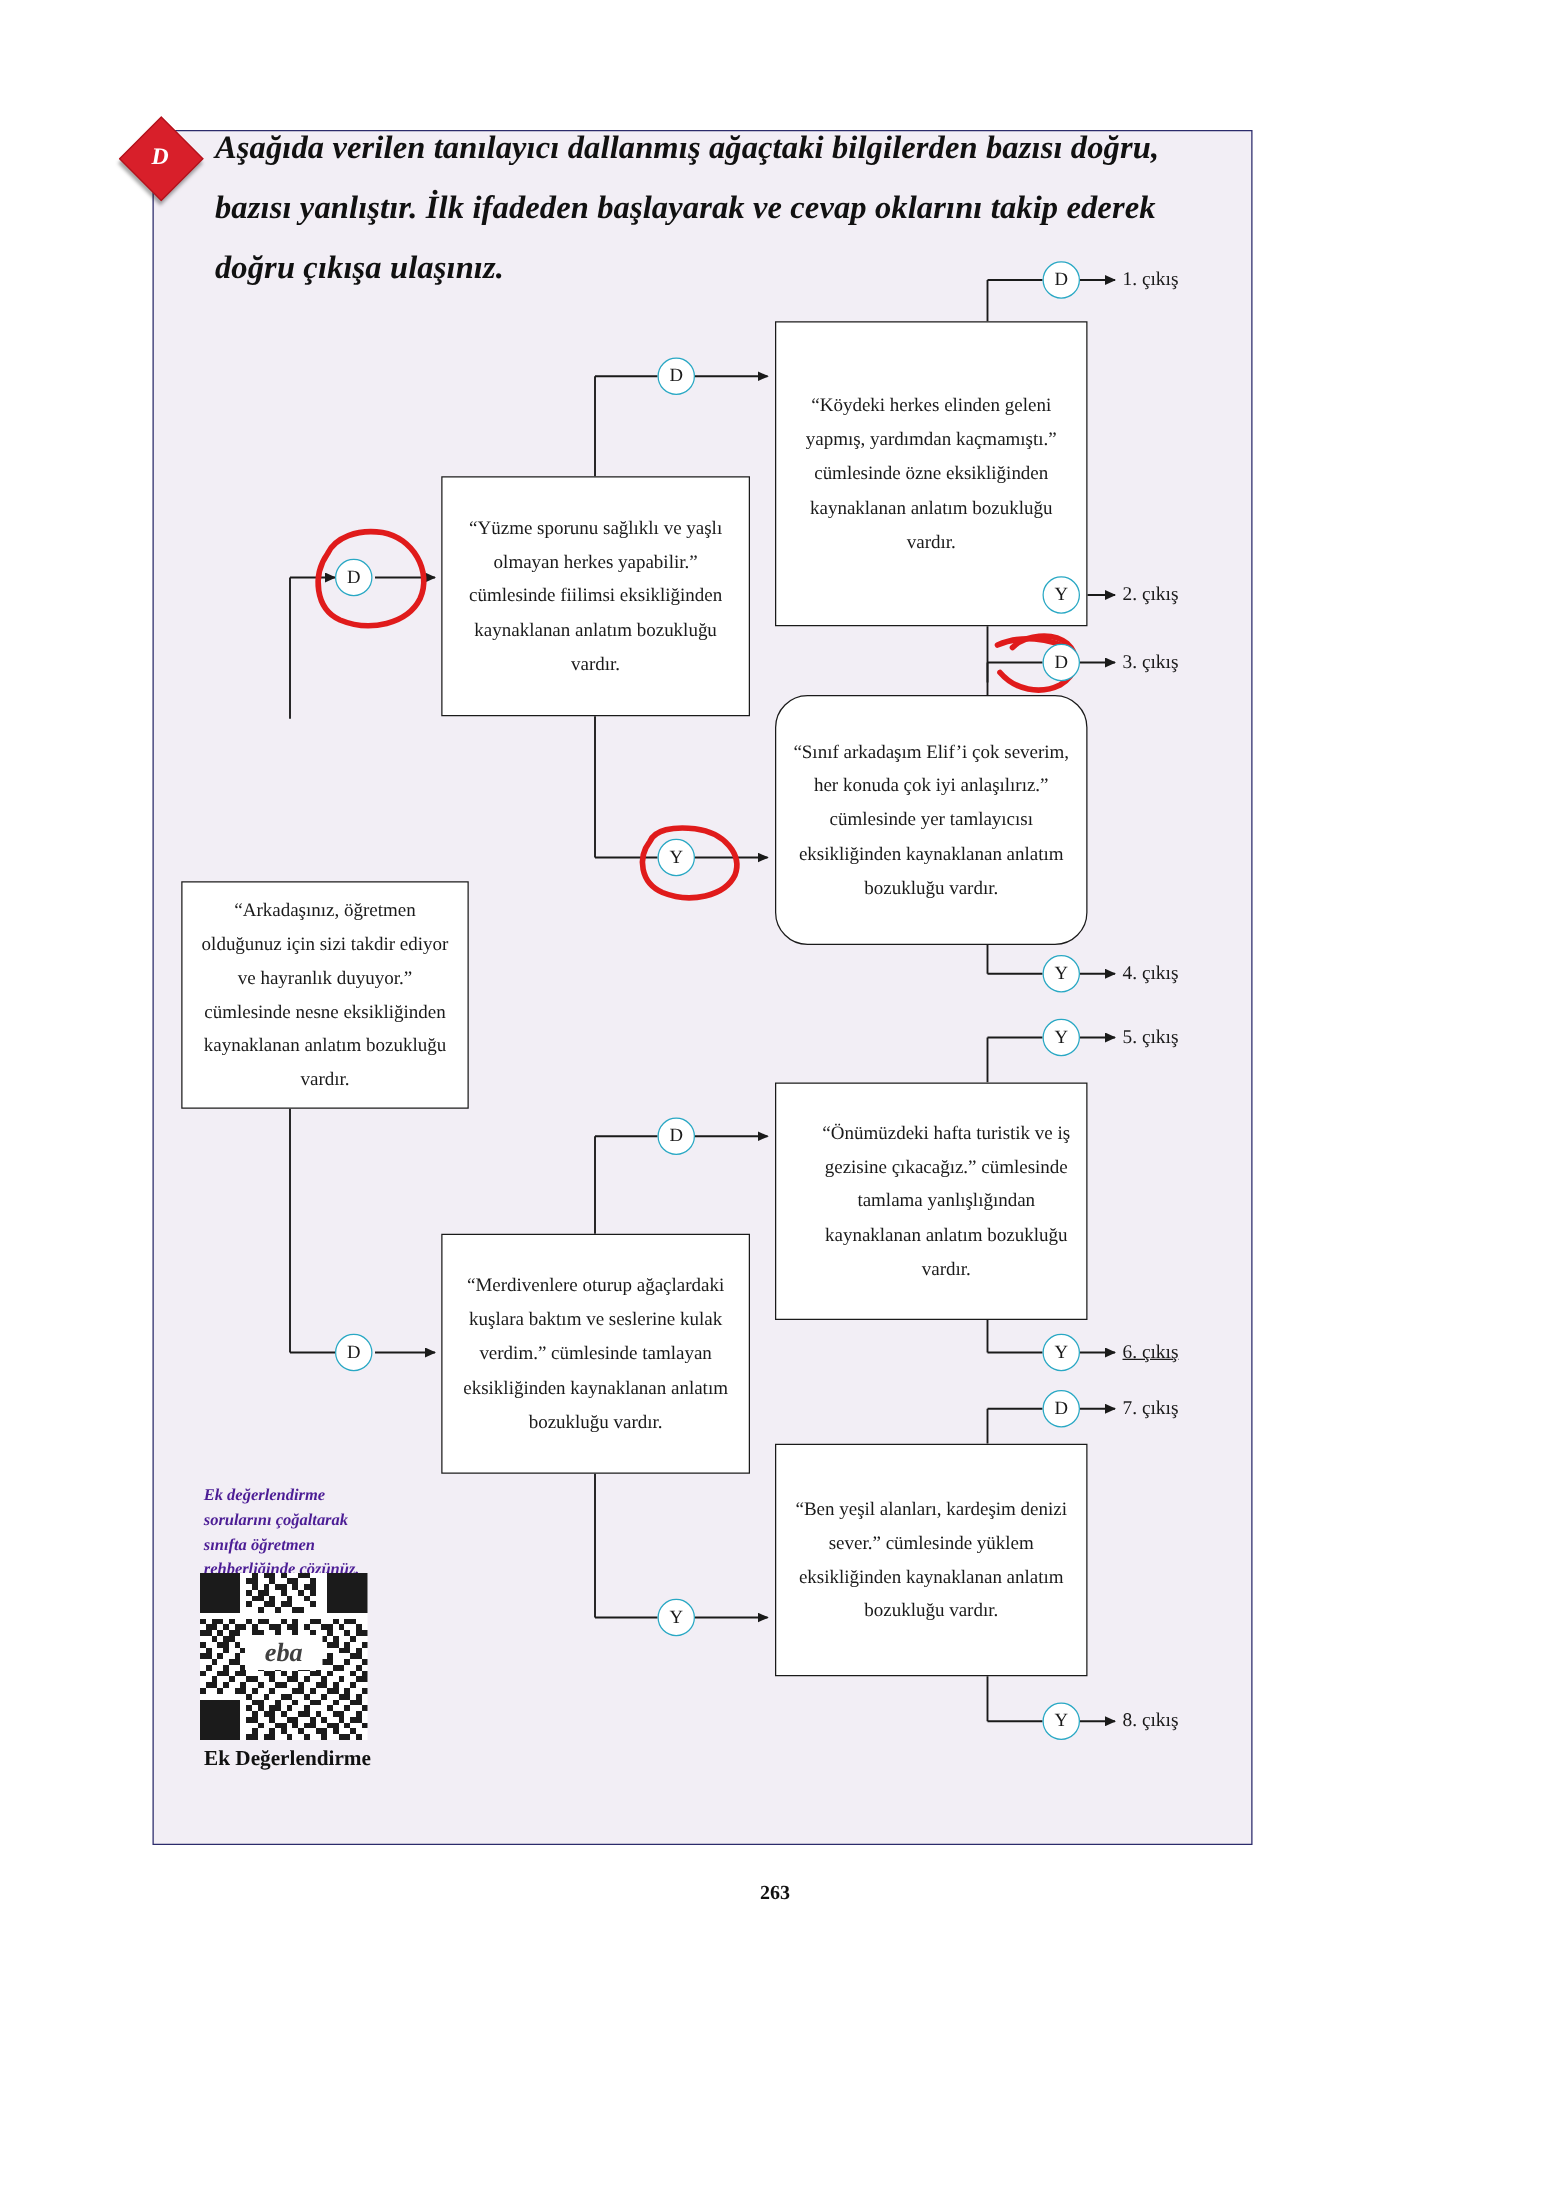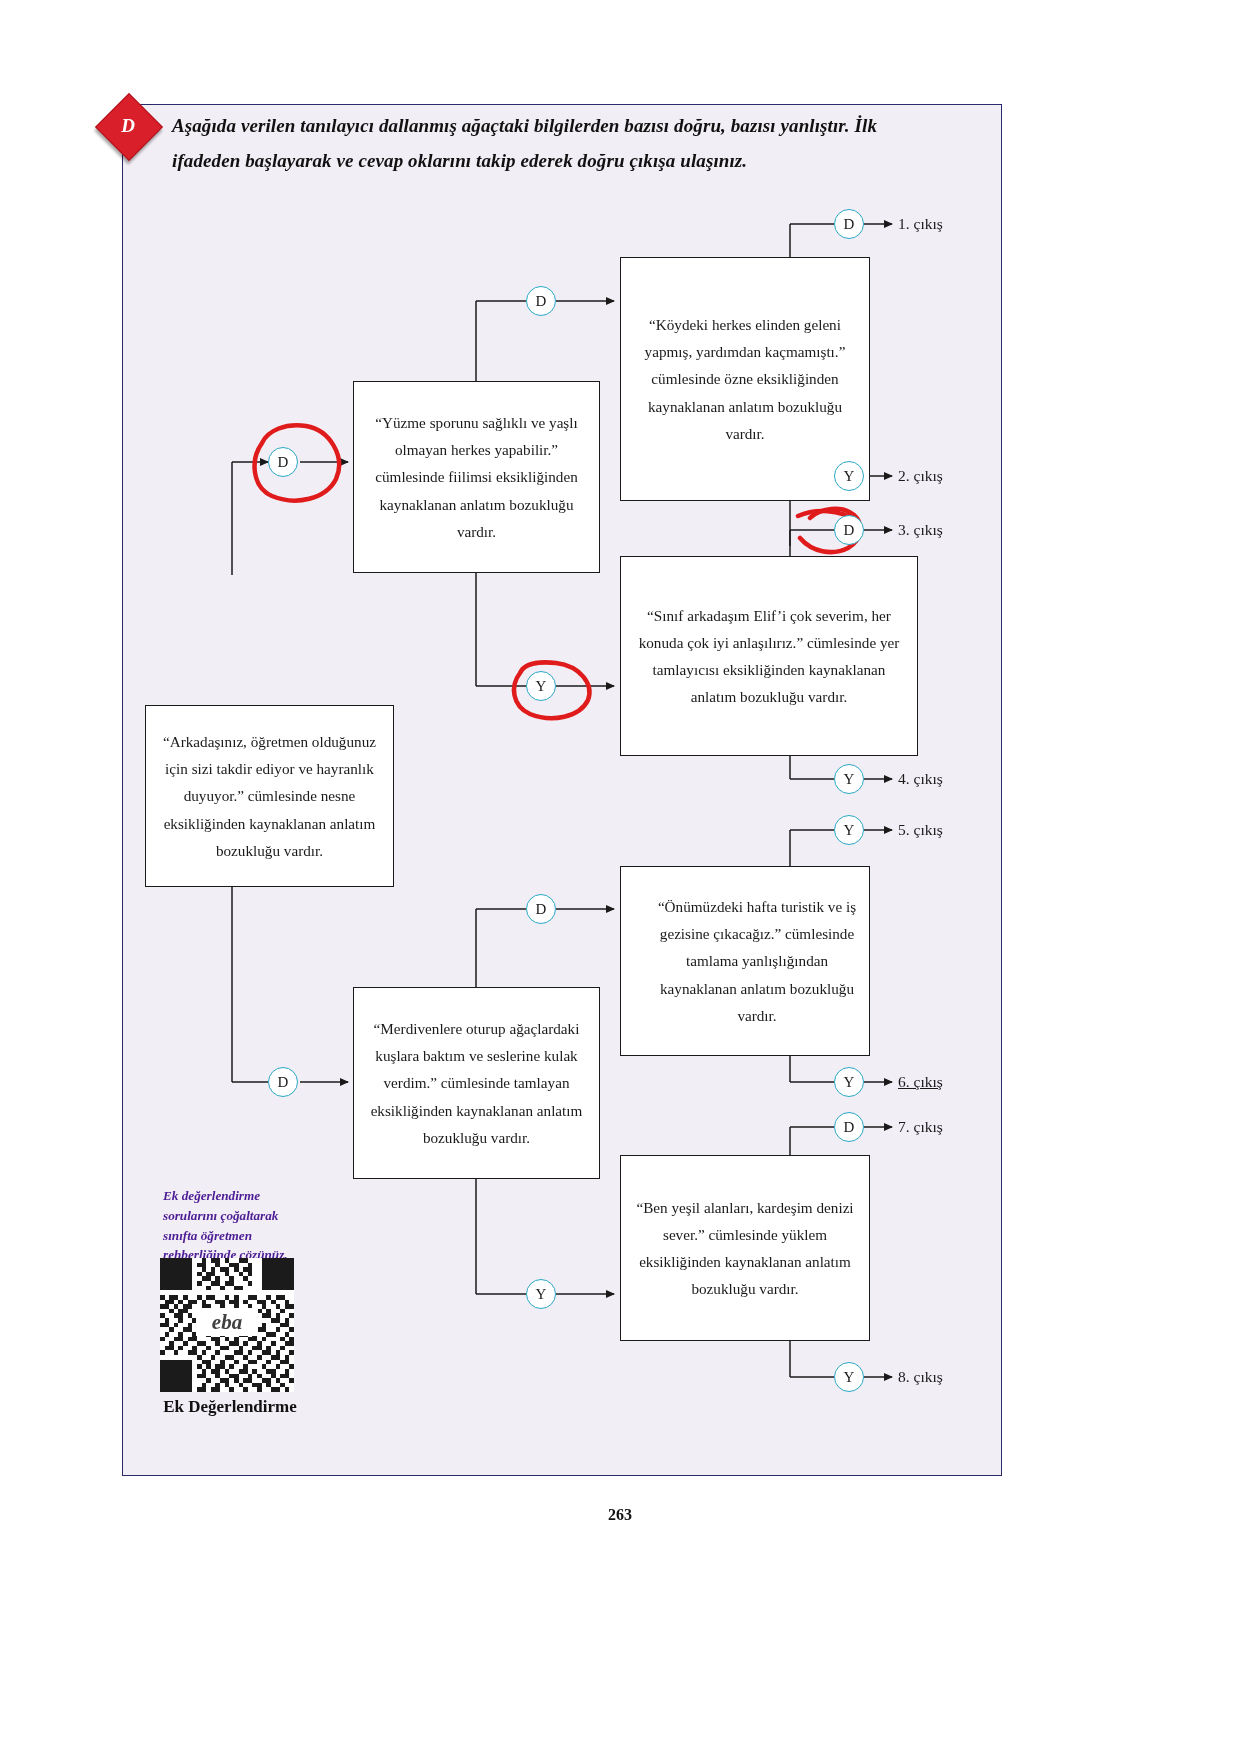--- a/index.html
+++ b/index.html
@@ -24,22 +24,22 @@
     transform:rotate(45deg);
     box-shadow:2px 3px 3px rgba(0,0,0,.35);
     border:1px solid #b0141d;
   }
   .diamond-label{
     position:absolute;left:105px;top:103px;width:46px;height:46px;
     display:flex;align-items:center;justify-content:center;
     color:#ffffff;font-style:italic;font-weight:bold;font-size:19px;
   }
   .prompt{
-    position:absolute;left:172px;top:108px;width:770px;
-    font-size:19px;font-weight:bold;font-style:italic;
+    position:absolute;left:172px;top:94px;width:770px;
+    font-size:26px;font-weight:bold;font-style:italic;
     line-height:1.85;color:#111111;letter-spacing:.1px;
   }
   .node{
     position:absolute;background:#ffffff;border:1.3px solid #1a1a1a;
     box-sizing:border-box;
     display:flex;align-items:center;justify-content:center;
     text-align:center;
     font-size:15.2px;line-height:1.78;color:#1a1a1a;
     padding:6px 12px;
   }
@@ -159,23 +159,23 @@
       <path d="M520,673 C510,686 512,706 530,714 C552,723 580,717 588,700 C594,684 580,666 556,663 C538,661 524,664 520,673 Z"></path>
       <path d="M800,538 C812,552 832,556 848,548 C862,540 864,524 854,515 C842,505 820,508 810,518"></path>
       <path d="M798,516 C816,508 840,510 856,520"></path>
     </g>
   </svg>
 
   <div class="node" style="left:620px;top:257px;width:250px;height:244px;">“Köydeki herkes elinden geleni yapmış, yardımdan kaçmamıştı.” cümlesinde özne eksikliğinden kaynaklanan anlatım bozukluğu vardır.</div>
 
   <div class="node" style="left:353px;top:381px;width:247px;height:192px;">“Yüzme sporunu sağlıklı ve yaşlı olmayan herkes yapabilir.” cümlesinde fiilimsi eksikliğinden kaynaklanan anlatım bozukluğu vardır.</div>
 
-  <div class="node" style="left:620px;top:556px;width:298px;height:200px;">“Sınıf arkadaşım Elif’i çok severim, her konuda çok iyi anlaşılırız.” cümlesinde yer tamlayıcısı eksikliğinden kaynaklanan anlatım bozukluğu vardır.</div>
-
-  <div class="node" style="left:145px;top:705px;width:249px;height:182px;">“Arkadaşınız, öğretmen olduğunuz için sizi takdir ediyor ve hayranlık duyuyor.” cümlesinde nesne eksikliğinden kaynaklanan anlatım bozukluğu vardır.</div>
+  <div class="node" style="left:620px;top:556px;width:250px;height:200px;border-radius:26px;">“Sınıf arkadaşım Elif’i çok severim, her konuda çok iyi anlaşılırız.” cümlesinde yer tamlayıcısı eksikliğinden kaynaklanan anlatım bozukluğu vardır.</div>
+
+  <div class="node" style="left:145px;top:705px;width:230px;height:182px;">“Arkadaşınız, öğretmen olduğunuz için sizi takdir ediyor ve hayranlık duyuyor.” cümlesinde nesne eksikliğinden kaynaklanan anlatım bozukluğu vardır.</div>
 
   <div class="node" style="left:620px;top:866px;width:250px;height:190px;padding-left:36px;">“Önümüzdeki hafta turistik ve iş gezisine çıkacağız.” cümlesinde tamlama yanlışlığından kaynaklanan anlatım bozukluğu vardır.</div>
 
   <div class="node" style="left:353px;top:987px;width:247px;height:192px;">“Merdivenlere oturup ağaçlardaki kuşlara baktım ve seslerine kulak verdim.” cümlesinde tamlayan eksikliğinden kaynaklanan anlatım bozukluğu vardır.</div>
 
   <div class="node" style="left:620px;top:1155px;width:250px;height:186px;">“Ben yeşil alanları, kardeşim denizi sever.” cümlesinde yüklem eksikliğinden kaynaklanan anlatım bozukluğu vardır.</div>
 
   <div class="circle" style="left:834px;top:209px;">D</div>
   <div class="circle" style="left:526px;top:286px;">D</div>
   <div class="circle" style="left:268px;top:447px;">D</div>

